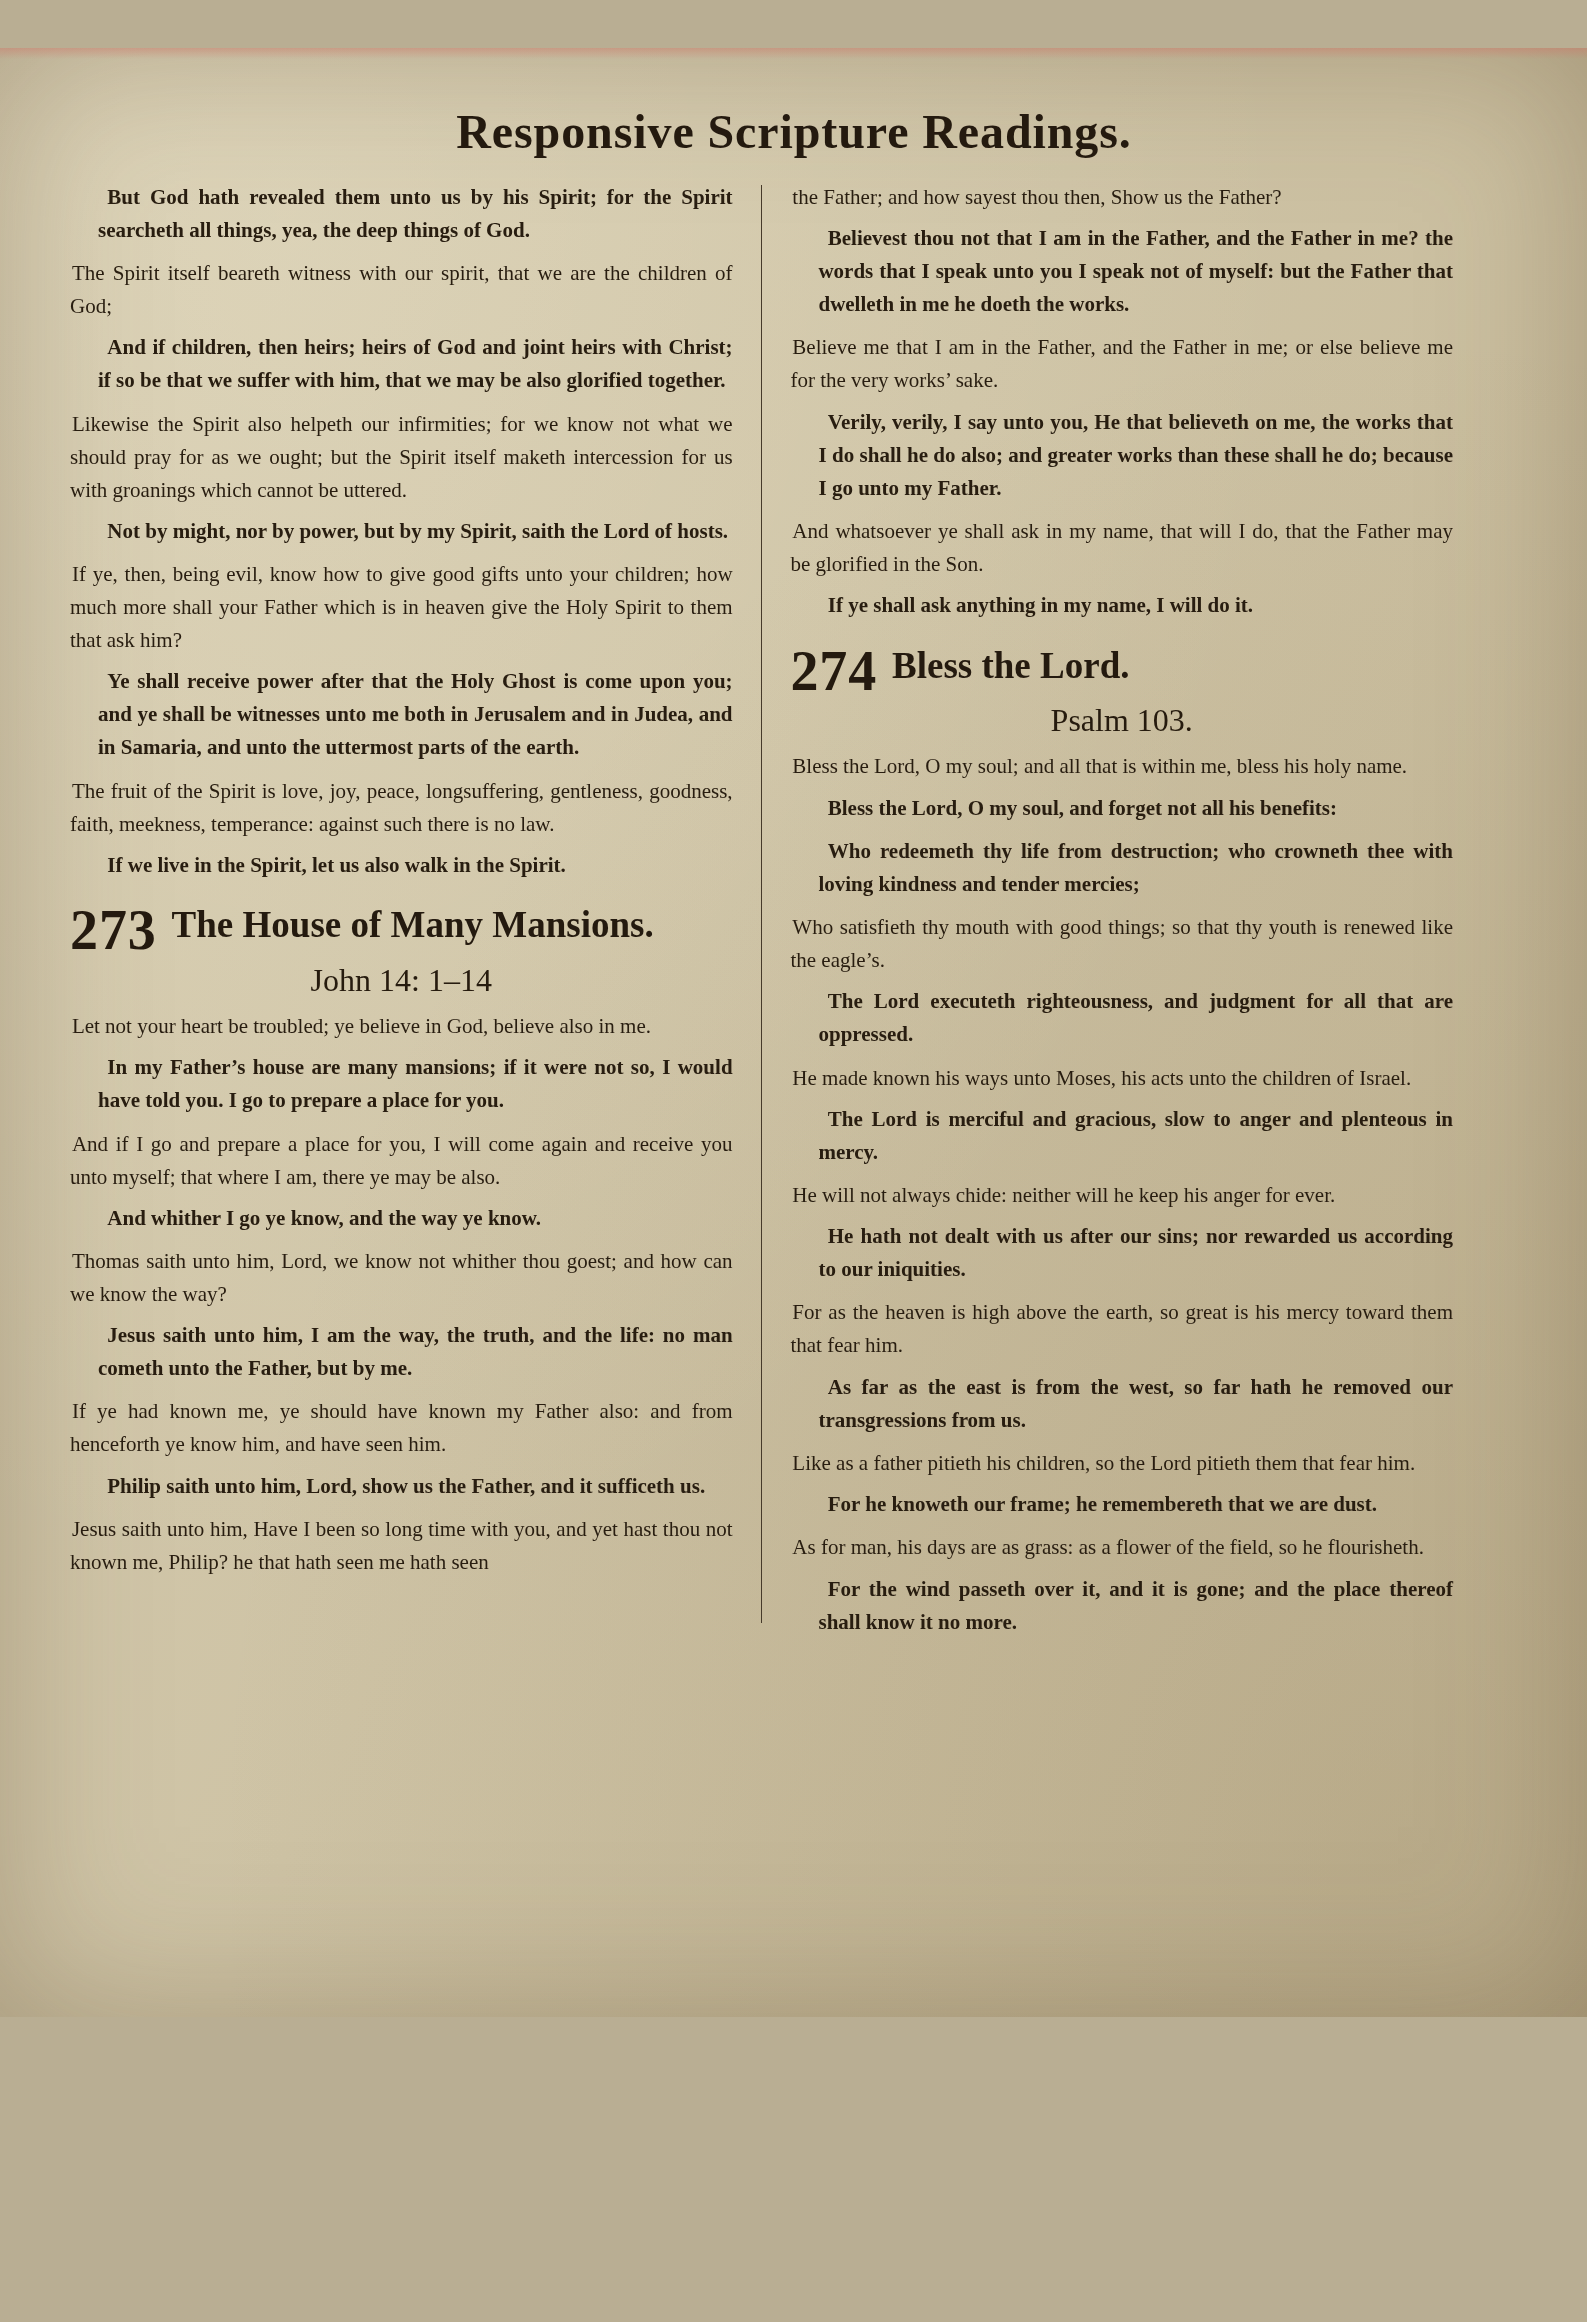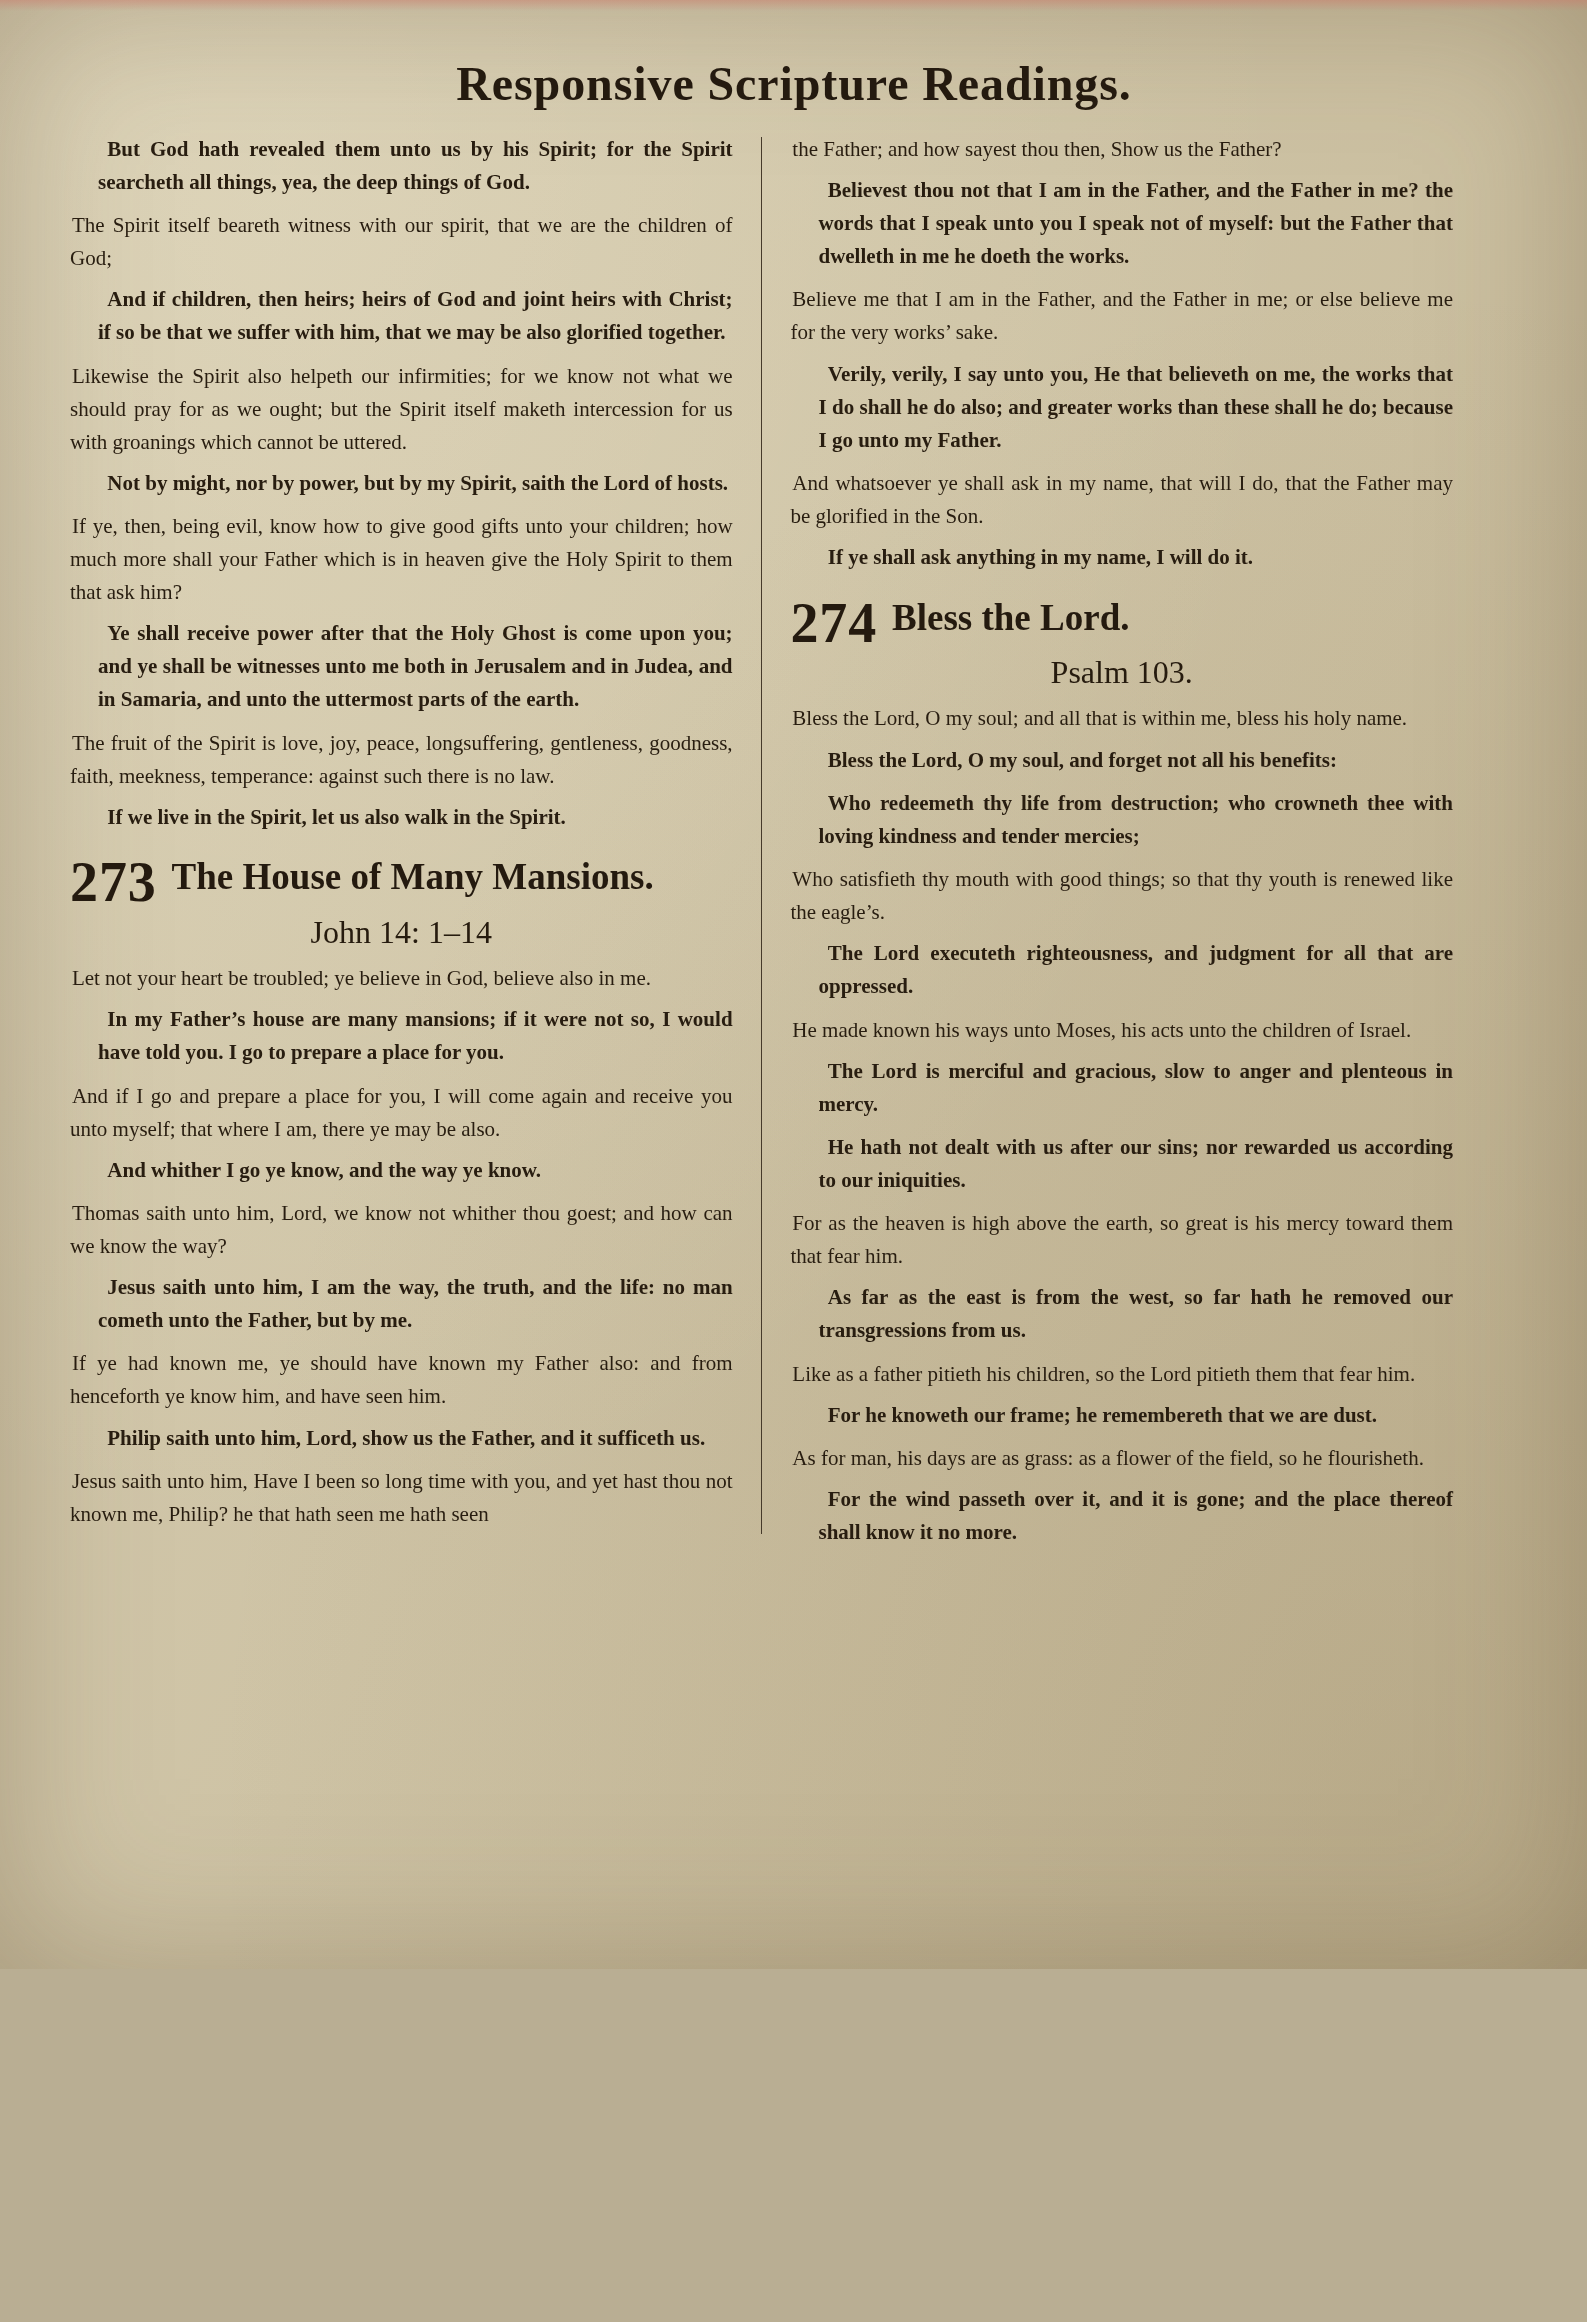--- a/index.html
+++ b/index.html
@@ -12,20 +12,21 @@
   .page{
     position:relative;
     width:1588px;height:1969px;box-sizing:border-box;
     background:
       radial-gradient(ellipse at 18% 8%, rgba(255,250,228,.20), transparent 55%),
       radial-gradient(ellipse at 88% 92%, rgba(110,88,50,.16), transparent 60%),
       linear-gradient(115deg,#d6ccb0 0%,#cec3a5 45%,#c5b897 100%);
     box-shadow: inset 0 0 158px rgba(92,70,40,.34);
     overflow:hidden;
     padding-top:32px;
+    margin-top:48px;
   }
   .top-edge{
     position:absolute;top:0;left:0;right:0;height:11px;
     background:linear-gradient(rgba(205,120,105,.45), rgba(205,120,105,0));
   }
   .title{
     text-align:center;font-weight:700;font-size:48px;letter-spacing:0.9px;
     margin:24px 0 22px;color:#241a0f;
   }
   .columns{
@@ -108,20 +109,21 @@
           </div>
           <div class="h-sub">Psalm 103.</div>
         </div>
         <p class="leader">Bless the Lord, O my soul; and all that is within me, bless his holy name.</p>
         <p class="response">Bless the Lord, O my soul, and forget not all his benefits:</p>
         <p class="response">Who redeemeth thy life from destruction; who crowneth thee with loving kindness and tender mercies;</p>
         <p class="leader">Who satisfieth thy mouth with good things; so that thy youth is renewed like the eagle’s.</p>
         <p class="response">The Lord executeth righteousness, and judgment for all that are oppressed.</p>
         <p class="leader">He made known his ways unto Moses, his acts unto the children of Israel.</p>
         <p class="response">The Lord is merciful and gracious, slow to anger and plenteous in mercy.</p>
+        <p class="leader">He will not always chide: neither will he keep his anger for ever.</p>
         <p class="response">He hath not dealt with us after our sins; nor rewarded us according to our iniquities.</p>
         <p class="leader">For as the heaven is high above the earth, so great is his mercy toward them that fear him.</p>
         <p class="response">As far as the east is from the west, so far hath he removed our transgressions from us.</p>
         <p class="leader">Like as a father pitieth his children, so the Lord pitieth them that fear him.</p>
         <p class="response">For he knoweth our frame; he remembereth that we are dust.</p>
         <p class="leader">As for man, his days are as grass: as a flower of the field, so he flourisheth.</p>
         <p class="response">For the wind passeth over it, and it is gone; and the place thereof shall know it no more.</p>
       </div>
   </div>
 </div>

